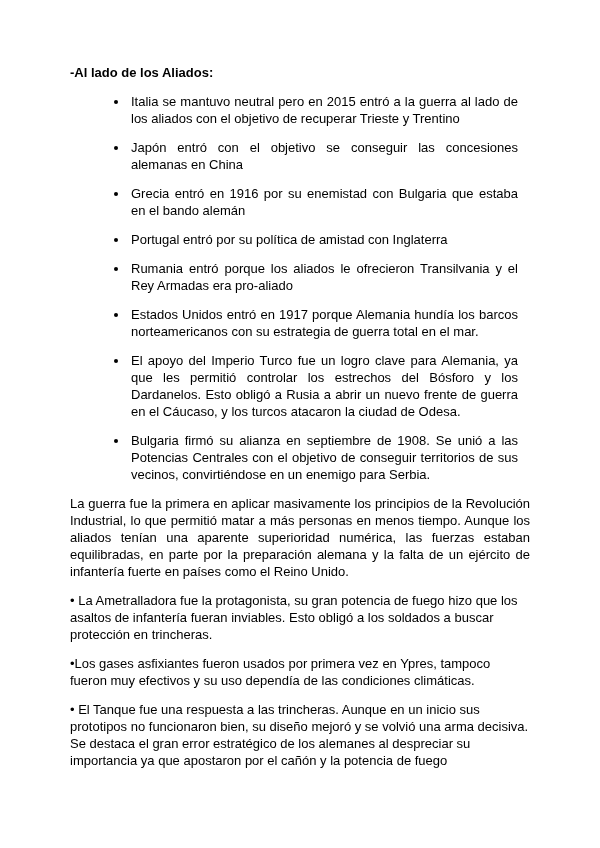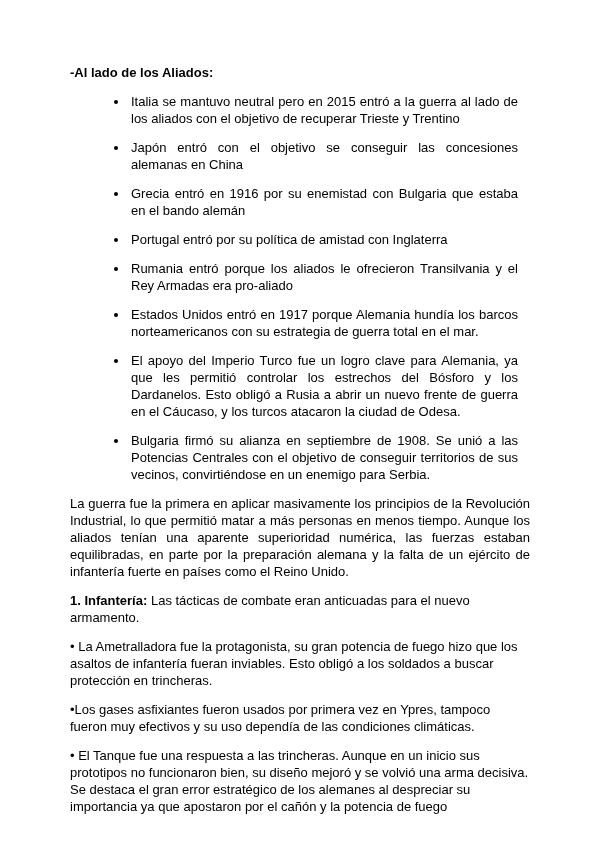--- a/index.html
+++ b/index.html
@@ -60,24 +60,20 @@
 
 
   <ul class="doc-list justify">
     <li>El apoyo del Imperio Turco fue un logro clave para Alemania, ya que les permitió controlar los estrechos del Bósforo y los Dardanelos. Esto obligó a Rusia a abrir un nuevo frente de guerra en el Cáucaso, y los turcos atacaron la ciudad de Odesa.</li>
     <li>Bulgaria firmó su alianza en septiembre de 1908. Se unió a las Potencias Centrales con el objetivo de conseguir territorios de sus vecinos, convirtiéndose en un enemigo para Serbia.</li>
   </ul>
 
 
   <p class="justify">La guerra fue la primera en aplicar masivamente los principios de la Revolución Industrial, lo que permitió matar a más personas en menos tiempo. Aunque los aliados tenían una aparente superioridad numérica, las fuerzas estaban equilibradas, en parte por la preparación alemana y la falta de un ejército de infantería fuerte en países como el Reino Unido.</p>
 
-  <p>
-    <span class="bold">1. Infantería:</span>
-    <span>Las tácticas de combate eran anticuadas para el nuevo armamento.</span>
-  </p>
 
   <p>• La Ametralladora fue la protagonista, su gran potencia de fuego hizo que los asaltos de infantería fueran inviables. Esto obligó a los soldados a buscar protección en trincheras.</p>
 
   <p>•Los gases asfixiantes fueron usados por primera vez en Ypres, tampoco fueron muy efectivos y su uso dependía de las condiciones climáticas.</p>
 
   <p>• El Tanque fue una respuesta a las trincheras. Aunque en un inicio sus prototipos no funcionaron bien, su diseño mejoró y se volvió una arma decisiva. Se destaca el gran error estratégico de los alemanes al despreciar su importancia ya que apostaron por el cañón y la potencia de fuego</p>
 
 </div>
 
 </body></html>

